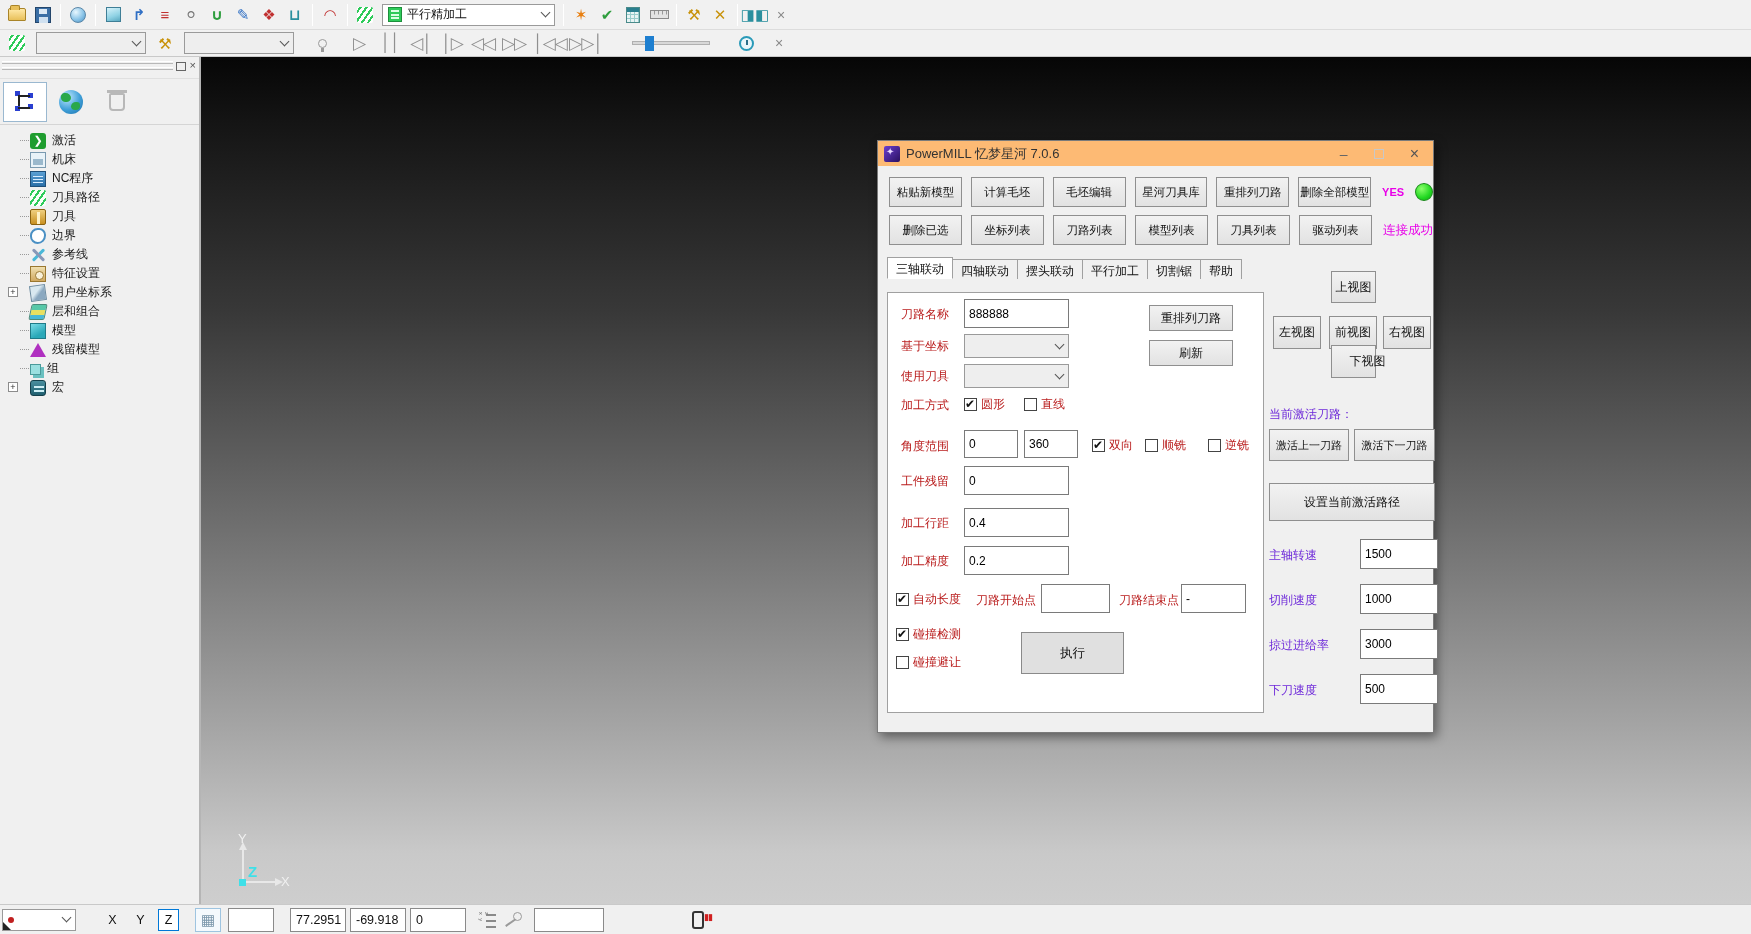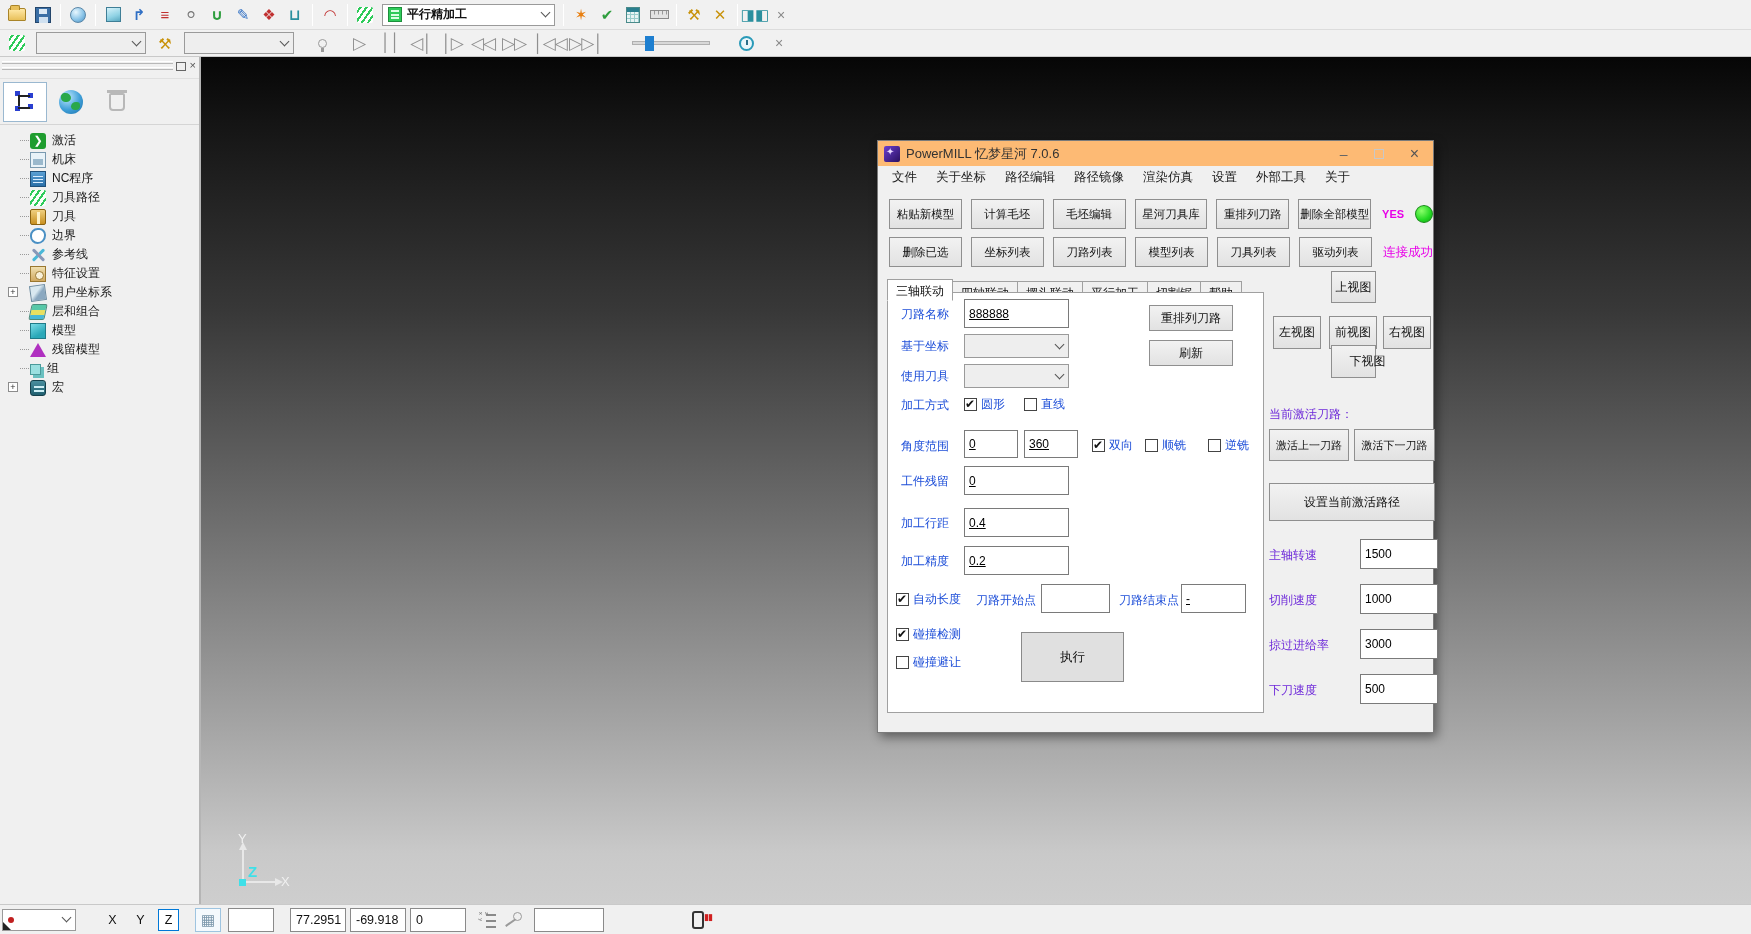--- a/index.html
+++ b/index.html
@@ -37,21 +37,21 @@
   .i-calc { width:14px; height:16px; background:#e8f4f4; border:1px solid #4a8a8a; background-image:linear-gradient(#2a7f8f 0 4px,transparent 4px),
     repeating-linear-gradient(0deg,transparent 0 3px,#9cc 3px 4px), repeating-linear-gradient(90deg,transparent 0 3px,#9cc 3px 4px); }
   .i-ruler { width:19px; height:9px; background:#e3e3e3; border:1px solid #8a8a8a;
     background-image:repeating-linear-gradient(90deg,transparent 0 3px,#999 3px 4px); background-size:100% 50%; background-repeat:no-repeat; }
   .i-bulb { width:9px; height:9px; border:1.5px solid #9a9a9a; border-radius:50%; position:relative; }
   .i-bulb::after { content:""; position:absolute; left:2px; top:8px; width:3px; height:4px; background:#9a9a9a; }
   .i-clock { width:15px; height:15px; border-radius:50%; border:2px solid #2a9ab8; background:#eaf6fa; position:relative; }
   .i-clock::after { content:""; position:absolute; left:5px; top:2px; width:2px; height:5px; background:#2a6f8a; }
   .play-glyph { font-size:17px; color:#8f8f8f; letter-spacing:-1px; }
   .combo { background:#eeeeee; border:1px solid #9a9a9a; height:22px; display:flex; align-items:center;
-    justify-content:space-between; padding:0 5px;font-weight:bold; }
+    justify-content:space-between; padding:0 5px; }
   .combo.white { background:#fff; }
   .chev { width:7px; height:7px; border-right:1.6px solid #555; border-bottom:1.6px solid #555;
     transform:rotate(45deg); margin-top:-4px; flex:0 0 auto; }
   .slider { width:78px; height:4px; background:#d8d8d8; border:1px solid #b0b0b0; position:relative; margin:0 8px; }
   .slider .handle { position:absolute; left:12px; top:-6px; width:9px; height:15px; background:#1e7fd0; }
   .xclose { color:#888; font-size:14px; width:18px; text-align:center; }
 
   
   .main { position:absolute; left:0; top:57px; width:1751px; height:847px; display:flex; }
   .sidepanel { width:201px; height:100%; background:#f0f0f0; border-right:2px solid #b5b5b5; position:relative; }
@@ -133,30 +133,30 @@
     font-size:11.5px; display:flex; align-items:center; justify-content:center; white-space:nowrap; }
   .yes { color:#e800e8; font-weight:bold; font-size:11px; margin-left:2px; }
   .okdot { width:18px; height:18px; border-radius:50%; background:radial-gradient(circle at 35% 30%,#8aff6a,#22d822 60%,#14a014); border:1px solid #1a8a1a; margin-left:2px; }
   .connected { color:#e800e8; font-size:12.5px; margin-left:2px; white-space:nowrap; }
   .tabstrip { display:flex; align-items:flex-end; margin:12px 0 0 9px; height:22px;text-align:right; }
   .tab { padding:3px 8px 3px; border:1px solid #a0a0a0; border-bottom:none; background:#f0f0f0;
     font-size:12px; margin-right:-1px; height:20px; }
   .tab.active { background:#fff; height:22px; border-bottom:1px solid #fff; position:relative; z-index:2; }
   .tabpanel { position:absolute; left:9px; top:151px; width:377px; height:421px; background:#fff; border:1px solid #a0a0a0; }
   .frow { position:absolute; display:flex; align-items:center; }
-  .flabel { font-size:12px; color:#1d4ed8; white-space:nowrap; }
+  .flabel { font-size:12px; color:#b91c1c; white-space:nowrap; }
   .tinput { background:#fff; border:1px solid #7a7a7a; height:29px; font-size:12px; padding:0 4px;
-    font-family:"Liberation Sans","DejaVu Sans",sans-serif;text-decoration:underline; }
+    font-family:"Liberation Sans","DejaVu Sans",sans-serif; }
   .fcombo { width:105px; height:24px; }
   .cbwrap { display:flex; align-items:center; gap:4px; }
   .cb { width:13px; height:13px; border:1px solid #444; background:#fff; position:relative; flex:0 0 auto; }
   .cb.on::after { content:"✔"; position:absolute; left:0px; top:-2px; font-size:12px; color:#111; }
   .smbtn { background:linear-gradient(#f2f2f2,#e2e2e2); border:1px solid #8f8f8f; font-size:12px;
     display:flex; align-items:center; justify-content:center; }
-  .execbtn { position:absolute; left:133px; top:339px; width:103px; height:50px; background:#e0e0e0;
+  .execbtn { position:absolute; left:133px; top:339px; width:103px; height:42px; background:#e0e0e0;
     border:1px solid #8a8a8a; font-size:12.5px; display:flex; align-items:center; justify-content:center; }
   .rightcol { position:absolute; left:391px; top:130px; width:166px; height:450px; }
   .rc-btn { position:absolute; background:linear-gradient(#f2f2f2,#e2e2e2); border:1px solid #8f8f8f;
     font-size:12px; display:flex; align-items:center; justify-content:center; white-space:nowrap; }
   .rc-label { position:absolute; font-size:12px; color:#6d28d9; white-space:nowrap; }
   .rc-input { position:absolute; background:#fff; border:1px solid #7a7a7a; height:30px; width:78px;
     font-size:12px; padding:0 4px; font-family:"Liberation Sans","DejaVu Sans",sans-serif;margin-left:24px; }
 
   
   .statusbar { position:absolute; left:0; bottom:0; width:1751px; height:30px; background:#f0f0f0;
@@ -439,30 +439,20 @@
   <div class="dialog">
     <div class="dlg-title">
       <span class="dlg-ico"></span>
       <span class="txt">PowerMILL 忆梦星河  7.0.6</span>
       <span class="wbtns">
         <span class="wb">–</span>
         <span class="wb wb-max"></span>
         <span class="wb" style="font-size:16px;color:#555;">×</span>
       </span>
     </div>
-    <div class="dlg-menu">
-      <span>文件</span>
-      <span>关于坐标</span>
-      <span>路径编辑</span>
-      <span>路径镜像</span>
-      <span>渲染仿真</span>
-      <span>设置</span>
-      <span>外部工具</span>
-      <span>关于</span>
-    </div>
 
     <div class="btnrow r1">
       <div class="wbtn">粘贴新模型</div>
       <div class="wbtn">计算毛坯</div>
       <div class="wbtn">毛坯编辑</div>
       <div class="wbtn">星河刀具库</div>
       <div class="wbtn">重排列刀路</div>
       <div class="wbtn">删除全部模型</div>
       <span class="yes">YES</span>
       <span class="okdot"></span>

